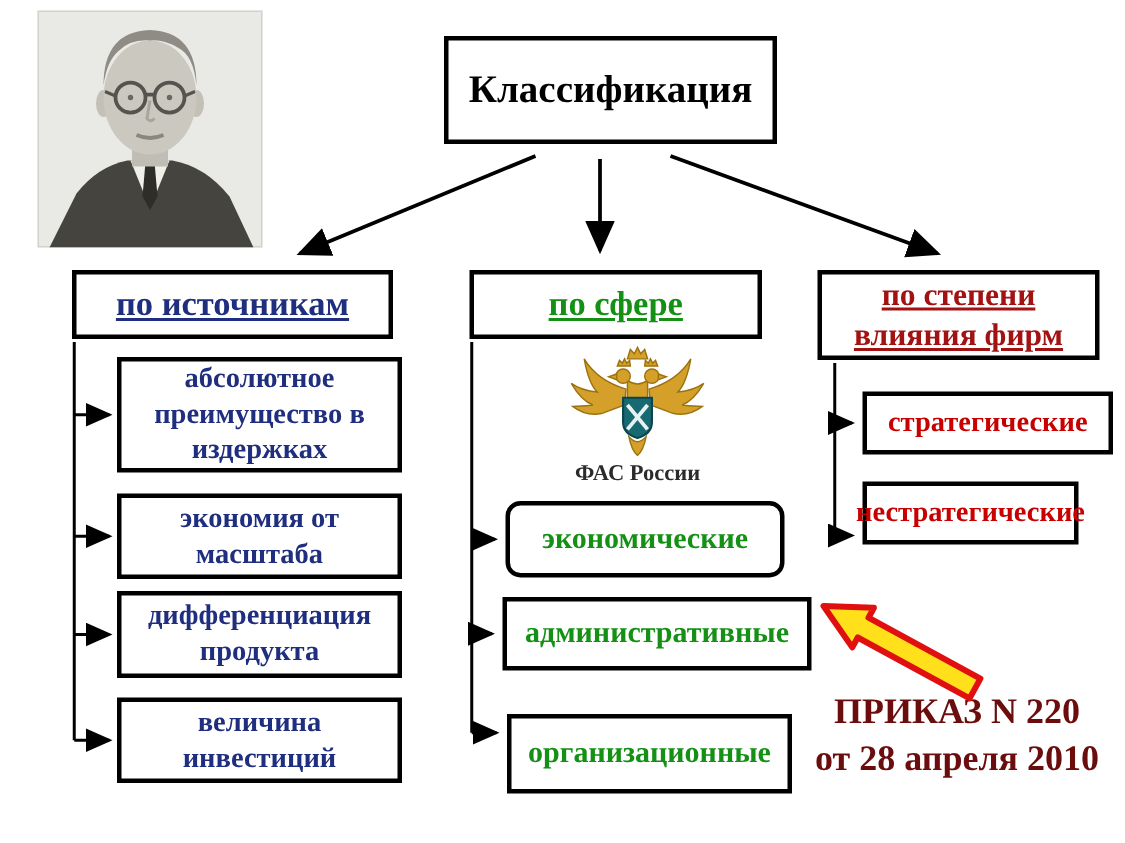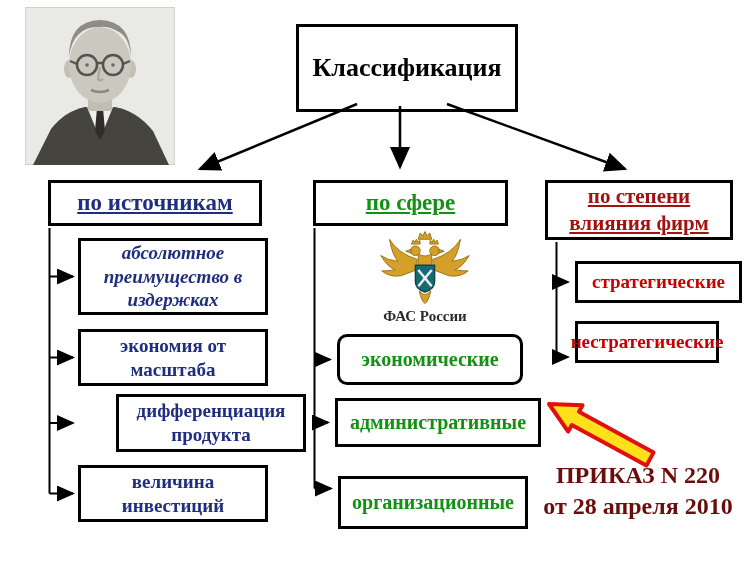--- a/index.html
+++ b/index.html
@@ -54,36 +54,36 @@
       <line x1="72" y1="56" x2="78" y2="56" stroke="#55534e" stroke-width="2.5"></line>
       <line x1="52" y1="57" x2="45" y2="54" stroke="#55534e" stroke-width="2"></line>
       <line x1="98" y1="57" x2="105" y2="54" stroke="#55534e" stroke-width="2"></line>
       <circle cx="62" cy="58" r="1.8" fill="#6a6862"></circle>
       <circle cx="88" cy="58" r="1.8" fill="#6a6862"></circle>
       <path d="M75,60 L73,72 Q75,75 78,72" fill="none" stroke="#a8a69c" stroke-width="2"></path>
       <path d="M66,83 Q75,87 84,83" fill="none" stroke="#8a887e" stroke-width="2.5"></path>
     </svg>
   </div>
 
-  <div class="box title-box" style="left:296px;top:24px;width:222px;height:88px;">
+  <div class="box title-box" style="left:296px;top:24px;width:222px;height:72px;">
     <div>
       <div>Классификация</div>
     </div>
   </div>
 
   <div class="box hdr src-hdr" style="left:48px;top:180px;width:214px;height:46px;">
     <span>по источникам</span>
   </div>
-  <div class="box src-item" style="left:78px;top:238px;width:190px;height:77px;padding:0 6px;font-style:italic;">
+  <div class="box src-item" style="left:78px;top:238px;width:190px;height:77px;padding:0 6px;">
     <span>абсолютное преимущество в издержках</span>
   </div>
   <div class="box src-item" style="left:78px;top:329px;width:190px;height:57px;padding:0 20px;">
     <span>экономия от масштаба</span>
   </div>
-  <div class="box src-item" style="left:78px;top:394px;width:190px;height:58px;padding:0 10px;margin-left:38px;">
+  <div class="box src-item" style="left:78px;top:394px;width:190px;height:58px;padding:0 10px;">
     <span>дифференциация продукта</span>
   </div>
   <div class="box src-item" style="left:78px;top:465px;width:190px;height:57px;padding:0 30px;">
     <span>величина инвестиций</span>
   </div>
 
   <div class="box hdr sph-hdr" style="left:313px;top:180px;width:195px;height:46px;">
     <span>по сфере</span>
   </div>
 

